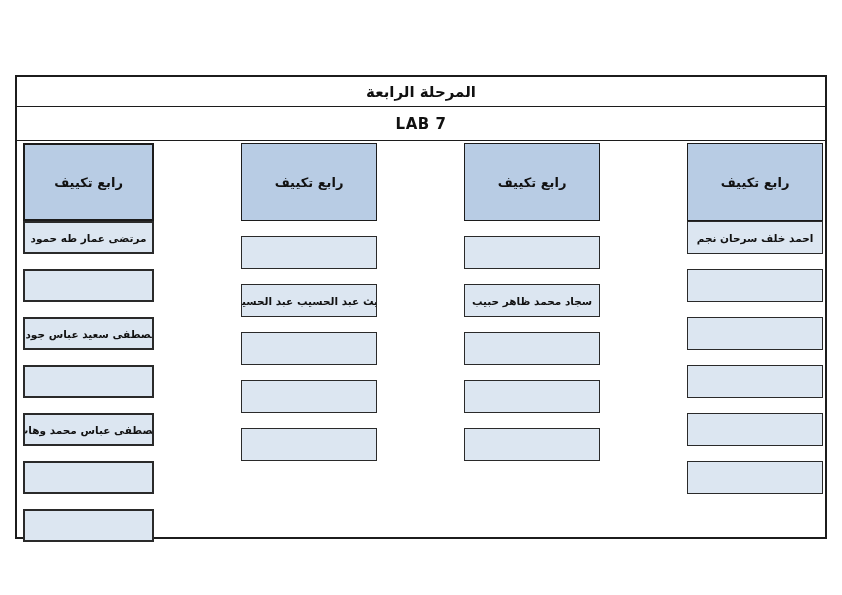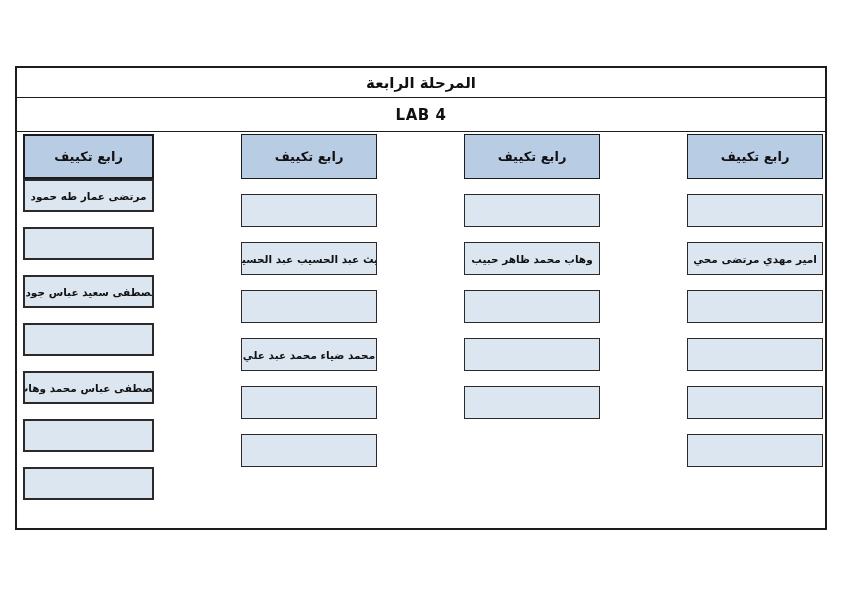--- a/index.html
+++ b/index.html
@@ -8,21 +8,21 @@
     position: relative;
     width: 842px;
     height: 595px;
     background: #ffffff;
     font-family: "DejaVu Sans", sans-serif;
     overflow: hidden;
   }
   .sheet {
     position: absolute;
     left: 15px;
-    top: 66px;
+    top: 75px;
     width: 812px;
     height: 464px;
     border: 2px solid #1c1c1c;
     background: #ffffff;
   }
   .title-row {
     height: 30px;
     border-bottom: 1px solid #1c1c1c;
     display: flex;
     align-items: center;
@@ -46,21 +46,21 @@
   .body {
     direction: rtl;
     display: flex;
     justify-content: space-between;
     padding: 2px 2px 0 6px;
     height: 396px;
   }
   .col { width: 136px; }
   .col.col-a { width: 131px; }
   .hdr {
-    height: 45px;
+    height: 78px;
     background: #b8cce4;
     border: 1px solid #1c1c1c;
     display: flex;
     align-items: center;
     justify-content: center;
     direction: rtl;
     font-weight: bold;
     font-size: 13px;
     color: #111;
   }
@@ -83,49 +83,48 @@
   .cell.first { margin-top: 0; }
   .col-a .hdr, .col-a .cell { border-width: 2px; }
 </style>
 </head>
 <body>
 
 <div class="canvas">
   <div class="sheet">
 
     <div class="title-row">المرحلة الرابعة</div>
-    <div class="lab-row">LAB 4</div>
+    <div class="lab-row">LAB 7</div>
 
     <div class="body">
 
       <div class="col">
         <div class="hdr">رابع تكييف</div>
+        <div class="cell first">احمد خلف سرحان نجم</div>
         <div class="cell"></div>
-        <div class="cell">امير مهدي مرتضى محي</div>
         <div class="cell"></div>
         <div class="cell"></div>
         <div class="cell"></div>
         <div class="cell"></div>
       </div>
 
       <div class="col">
         <div class="hdr">رابع تكييف</div>
         <div class="cell"></div>
-        <div class="cell">وهاب محمد ظاهر حبيب</div>
+        <div class="cell">سجاد محمد ظاهر حبيب</div>
         <div class="cell"></div>
         <div class="cell"></div>
         <div class="cell"></div>
       </div>
 
       <div class="col">
         <div class="hdr">رابع تكييف</div>
         <div class="cell"></div>
         <div class="cell">غيث عبد الحسيب عبد الحسين</div>
         <div class="cell"></div>
-        <div class="cell">محمد ضياء محمد عبد علي</div>
         <div class="cell"></div>
         <div class="cell"></div>
       </div>
 
       <div class="col col-a">
         <div class="hdr">رابع تكييف</div>
         <div class="cell first">مرتضى عمار طه حمود</div>
         <div class="cell"></div>
         <div class="cell">مصطفى سعيد عباس جودة</div>
         <div class="cell"></div>

